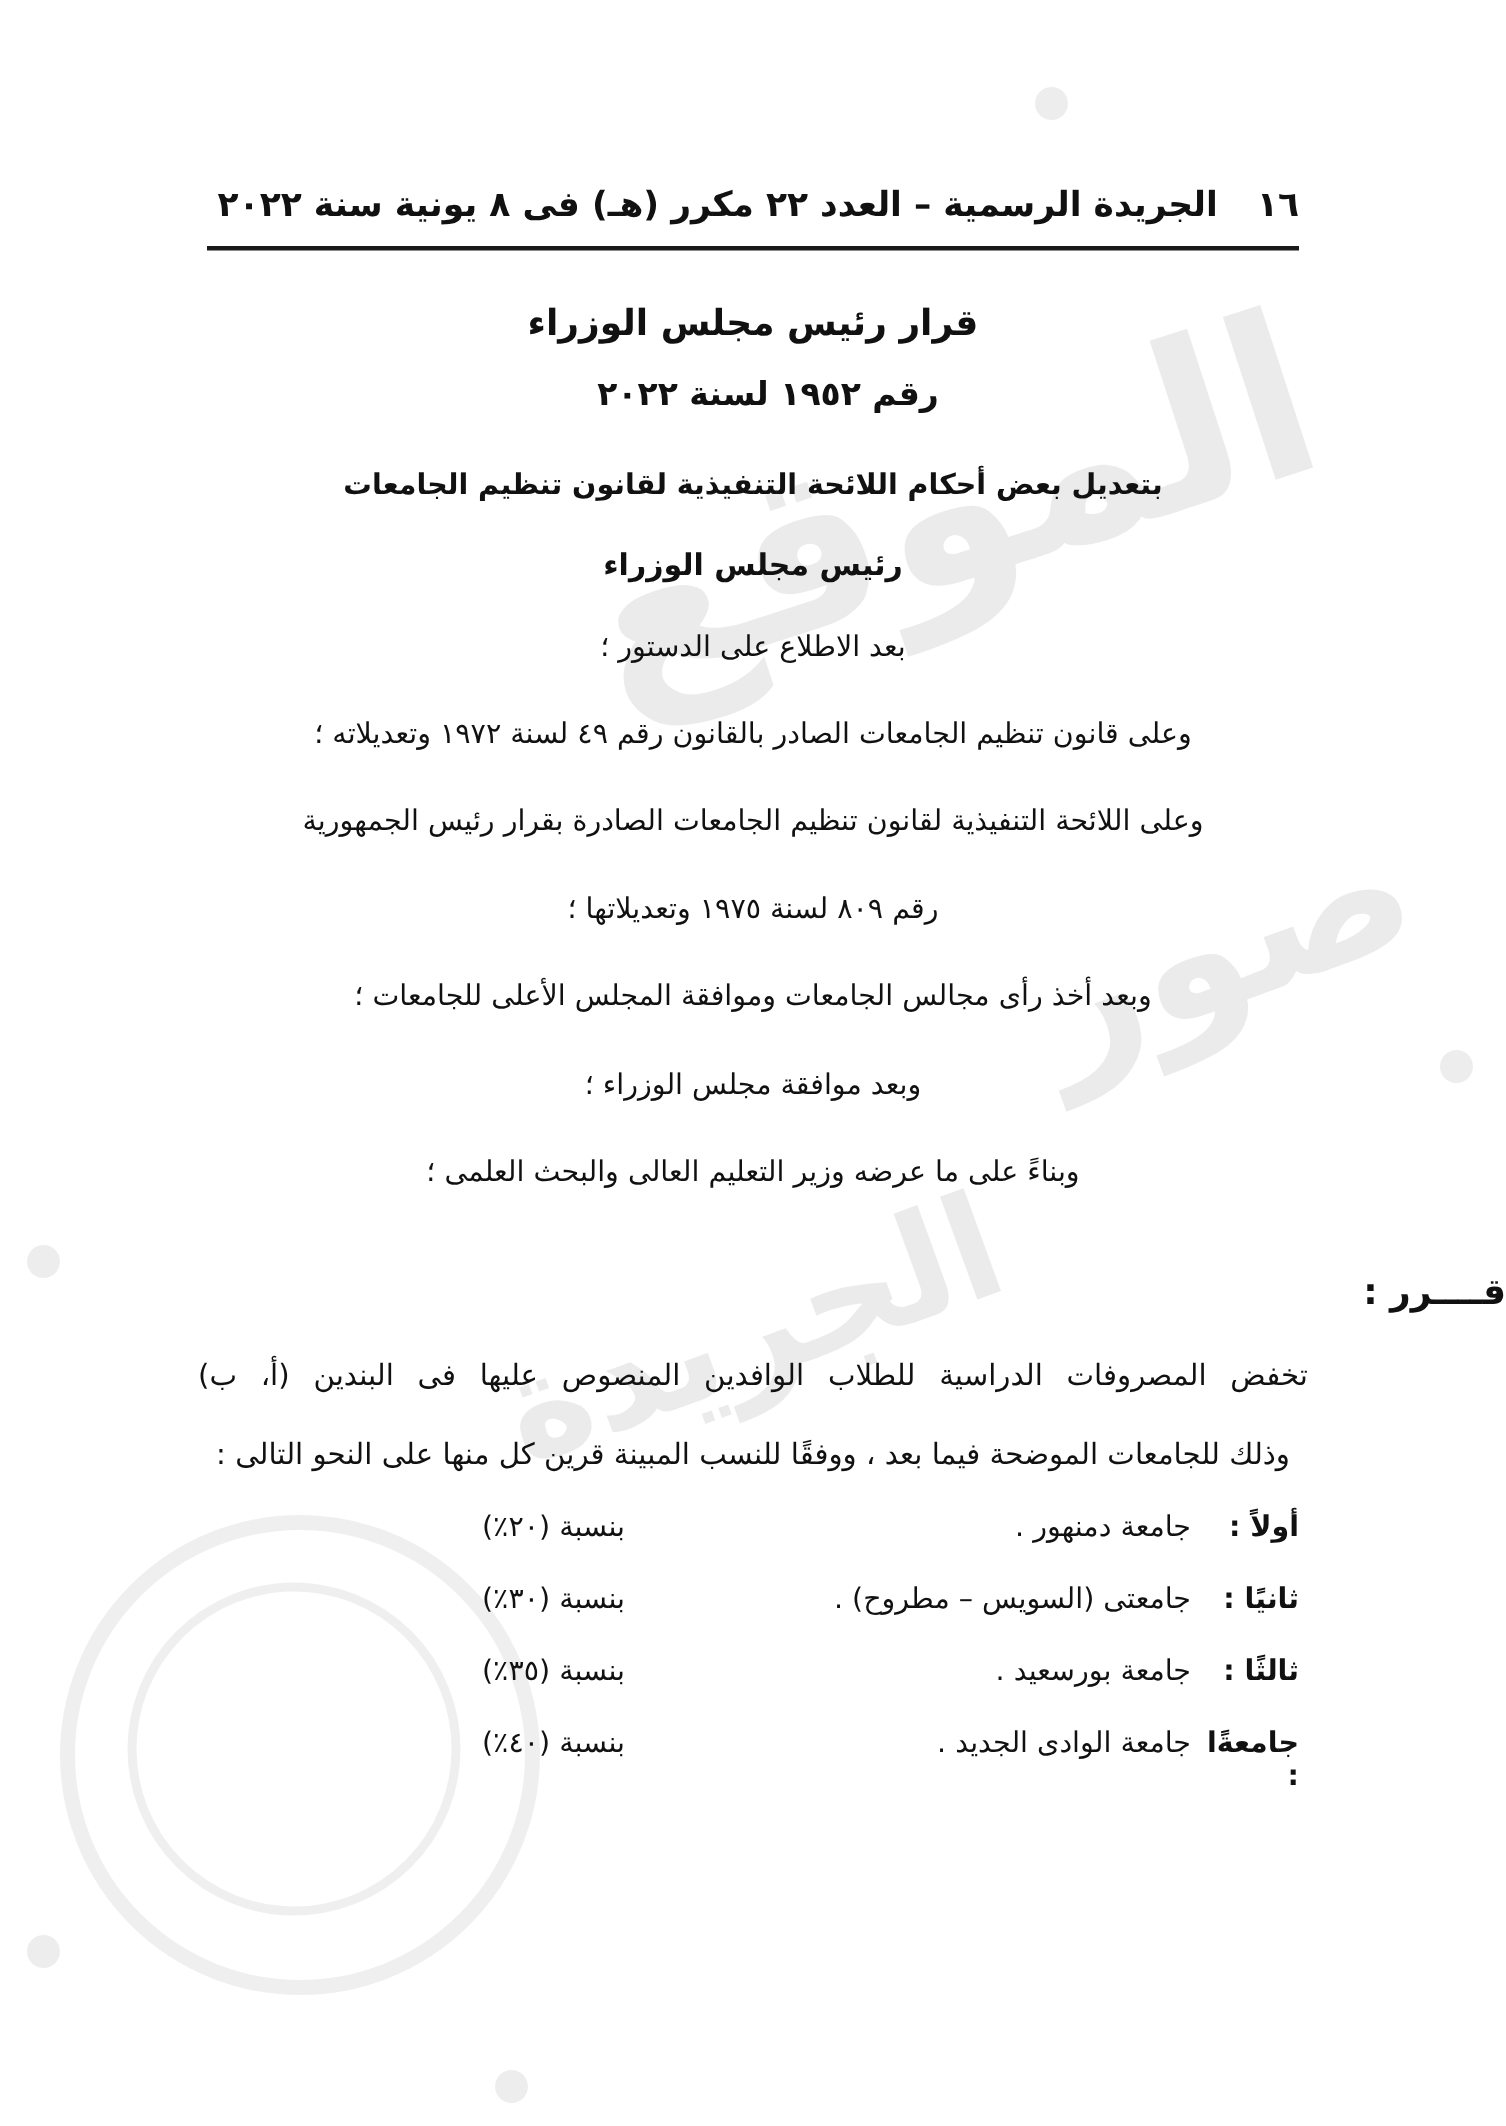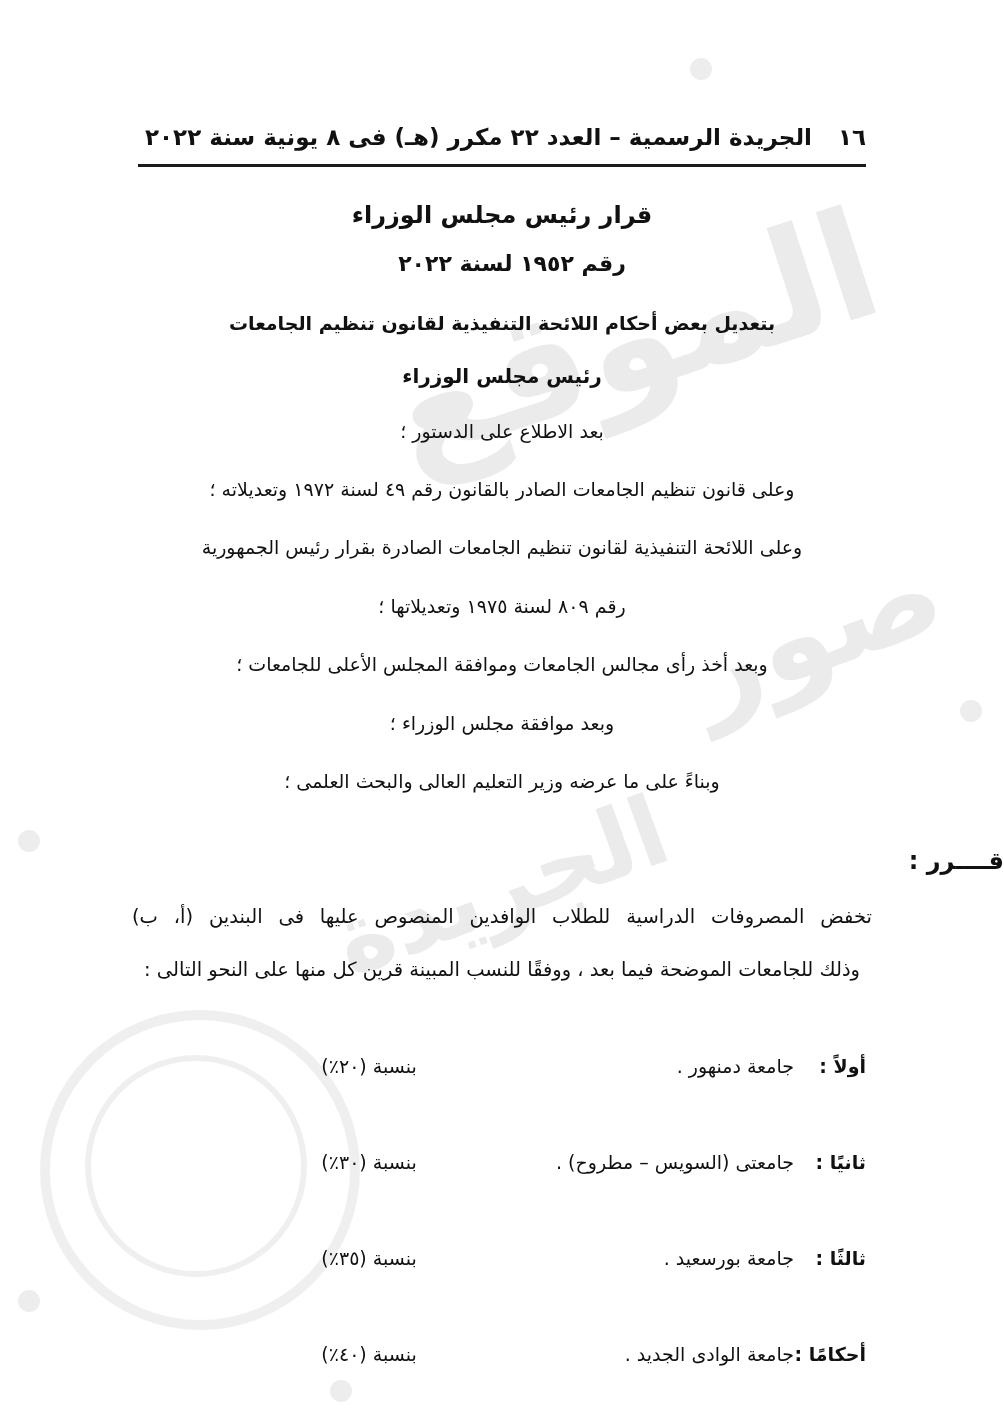--- a/index.html
+++ b/index.html
@@ -169,21 +169,20 @@
     display: flex;
     align-items: baseline;
     justify-content: flex-start;
     font-size: 19px;
     margin-bottom: 26px;
   }
   .item-label {
     font-weight: 700;
     width: 72px;
     flex: 0 0 auto;
-    margin-top: 48px;
   }
   .item-name {
     flex: 0 0 auto;
     width: 330px;
     text-align: right;
   }
   .item-rate {
     flex: 0 0 auto;
     width: 190px;
     text-align: center;
@@ -249,20 +248,20 @@
         <div class="item-label">ثانيًا :</div>
         <div class="item-name">جامعتى (السويس – مطروح) .</div>
         <div class="item-rate">بنسبة (٣٠٪)</div>
       </div>
       <div class="item-row">
         <div class="item-label">ثالثًا :</div>
         <div class="item-name">جامعة بورسعيد .</div>
         <div class="item-rate">بنسبة (٣٥٪)</div>
       </div>
       <div class="item-row">
-        <div class="item-label">أحكامًا :</div>
+        <div class="item-label">جامعةًا :</div>
         <div class="item-name">جامعة الوادى الجديد .</div>
         <div class="item-rate">بنسبة (٤٠٪)</div>
       </div>
     </div>
 
   </div>
 </div>
 
 </body></html>

